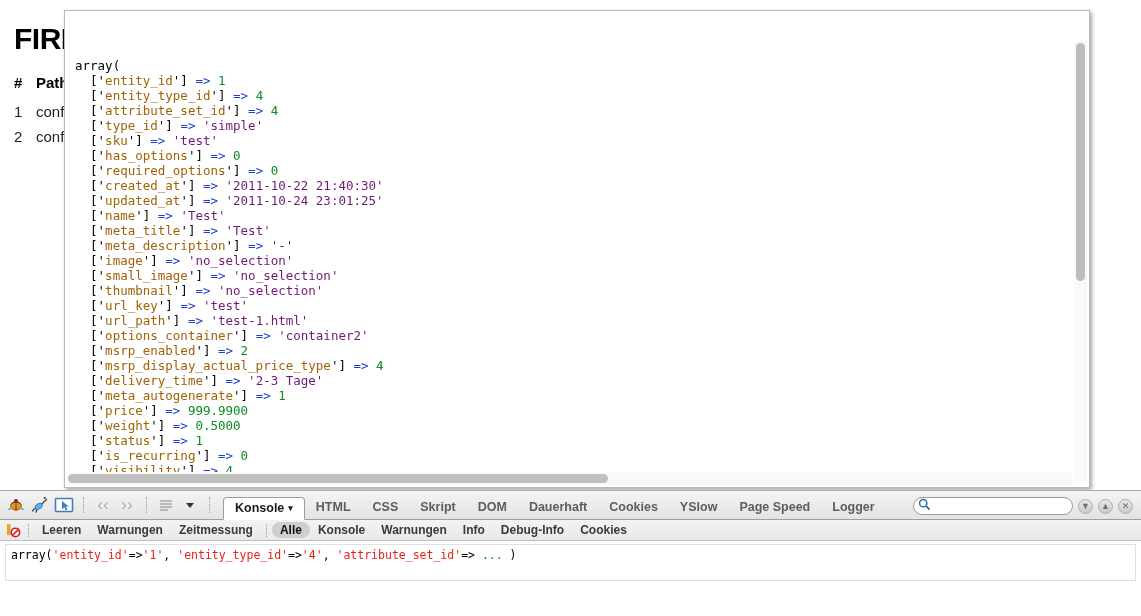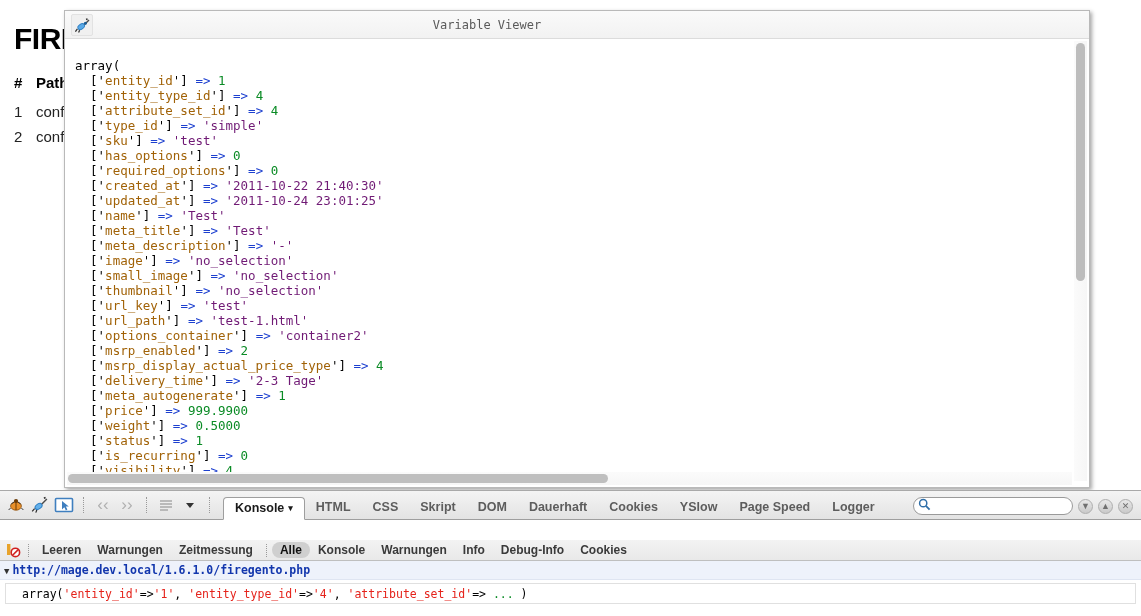--- a/index.html
+++ b/index.html
@@ -210,21 +210,20 @@
   }
 
   #fb-subtoolbar {
     position: relative;
     height: 21px;
     background: linear-gradient(to bottom,#f3f3f3,#e9e9e9);
     border-bottom: 1px solid #bfbfbf;
     display: flex; align-items: center;
     padding-left: 5px;
     gap: 0;
-    margin-top: 20px;
   }
   .sub-item {
     font-weight: bold;
     font-size: 12px;
     color: #3a3a3a;
     padding: 1px 8px;
     cursor: pointer;
     white-space: nowrap;
   }
   .sub-item.sel {
@@ -247,26 +246,26 @@
     font-family: "DejaVu Sans Mono", monospace;
     font-size: 11.5px;
     font-weight: bold;
     color: #1236ad;
     padding-left: 4px;
     white-space: nowrap;
   }
   .tri { font-size: 9px; color:#333; margin-right:3px; }
   #console-row {
     margin: 3px 5px 0 5px;
-    height: 21px; line-height: 21px;
+    height: 37px; line-height: 21px;
     border: 1px solid #e0e0e0;
     background: #fff;
     font-family: "DejaVu Sans Mono", monospace;
     font-size: 11.5px;
-    padding-left: 16px;
+    padding-left: 5px;
     white-space: nowrap;
     color: #000;
   }
   #console-row .cs { color: #e5231b; }
   #console-row .cg { color: #0a8b25; }
 </style>
 </head>
 <body>
 
 <div id="page-bg">
@@ -280,36 +279,20 @@
       <span class="c-num">1</span><span class="c-path">config</span>
     </div>
     <div class="bg-row" style="height:4px"></div>
     <div class="bg-row">
       <span class="c-num">2</span><span class="c-path">config</span>
     </div>
   </div>
 </div>
 
 <div id="modal">
-  <div id="modal-titlebar">
-    <div id="modal-icon">
-      <svg width="17" height="17" viewBox="0 0 17 17">
-        <g>
-          <ellipse cx="7.2" cy="9.6" rx="4.1" ry="2.9" fill="#2e7fc4" transform="rotate(-35 7.2 9.6)"></ellipse>
-          <ellipse cx="7.2" cy="9.6" rx="3.2" ry="2.1" fill="#5aa9e6" transform="rotate(-35 7.2 9.6)"></ellipse>
-          <path d="M10 7 L14.5 2.5 L15.5 3.5 L11 8 Z" fill="#4c4c4c"></path>
-          <path d="M11.8 1.8 L13.2 1.2 L13.9 2.6 L12.4 3.2 Z" fill="#2b2b2b"></path>
-          <path d="M3.4 11.8 L1.4 14.6" stroke="#2b2b2b" stroke-width="1.2"></path>
-          <path d="M5.6 13.2 L4.6 15.6" stroke="#2b2b2b" stroke-width="1.2"></path>
-          <circle cx="11.4" cy="6.2" r="1.5" fill="#1b5e96"></circle>
-        </g>
-      </svg>
-    </div>
-    <div id="modal-title">Variable Viewer</div>
-  </div>
 
   <div id="modal-body">
     <pre id="code"><span class="ln"><span class="p">array(</span></span><span class="ln"><span class="p">  ['</span><span class="k">entity_id</span><span class="p">'] </span><span class="ar">=&gt; </span><span class="n">1</span></span><span class="ln"><span class="p">  ['</span><span class="k">entity_type_id</span><span class="p">'] </span><span class="ar">=&gt; </span><span class="n">4</span></span><span class="ln"><span class="p">  ['</span><span class="k">attribute_set_id</span><span class="p">'] </span><span class="ar">=&gt; </span><span class="n">4</span></span><span class="ln"><span class="p">  ['</span><span class="k">type_id</span><span class="p">'] </span><span class="ar">=&gt; </span><span class="s">'simple'</span></span><span class="ln"><span class="p">  ['</span><span class="k">sku</span><span class="p">'] </span><span class="ar">=&gt; </span><span class="s">'test'</span></span><span class="ln"><span class="p">  ['</span><span class="k">has_options</span><span class="p">'] </span><span class="ar">=&gt; </span><span class="n">0</span></span><span class="ln"><span class="p">  ['</span><span class="k">required_options</span><span class="p">'] </span><span class="ar">=&gt; </span><span class="n">0</span></span><span class="ln"><span class="p">  ['</span><span class="k">created_at</span><span class="p">'] </span><span class="ar">=&gt; </span><span class="s">'2011-10-22 21:40:30'</span></span><span class="ln"><span class="p">  ['</span><span class="k">updated_at</span><span class="p">'] </span><span class="ar">=&gt; </span><span class="s">'2011-10-24 23:01:25'</span></span><span class="ln"><span class="p">  ['</span><span class="k">name</span><span class="p">'] </span><span class="ar">=&gt; </span><span class="s">'Test'</span></span><span class="ln"><span class="p">  ['</span><span class="k">meta_title</span><span class="p">'] </span><span class="ar">=&gt; </span><span class="s">'Test'</span></span><span class="ln"><span class="p">  ['</span><span class="k">meta_description</span><span class="p">'] </span><span class="ar">=&gt; </span><span class="s">'-'</span></span><span class="ln"><span class="p">  ['</span><span class="k">image</span><span class="p">'] </span><span class="ar">=&gt; </span><span class="s">'no_selection'</span></span><span class="ln"><span class="p">  ['</span><span class="k">small_image</span><span class="p">'] </span><span class="ar">=&gt; </span><span class="s">'no_selection'</span></span><span class="ln"><span class="p">  ['</span><span class="k">thumbnail</span><span class="p">'] </span><span class="ar">=&gt; </span><span class="s">'no_selection'</span></span><span class="ln"><span class="p">  ['</span><span class="k">url_key</span><span class="p">'] </span><span class="ar">=&gt; </span><span class="s">'test'</span></span><span class="ln"><span class="p">  ['</span><span class="k">url_path</span><span class="p">'] </span><span class="ar">=&gt; </span><span class="s">'test-1.html'</span></span><span class="ln"><span class="p">  ['</span><span class="k">options_container</span><span class="p">'] </span><span class="ar">=&gt; </span><span class="s">'container2'</span></span><span class="ln"><span class="p">  ['</span><span class="k">msrp_enabled</span><span class="p">'] </span><span class="ar">=&gt; </span><span class="n">2</span></span><span class="ln"><span class="p">  ['</span><span class="k">msrp_display_actual_price_type</span><span class="p">'] </span><span class="ar">=&gt; </span><span class="n">4</span></span><span class="ln"><span class="p">  ['</span><span class="k">delivery_time</span><span class="p">'] </span><span class="ar">=&gt; </span><span class="s">'2-3 Tage'</span></span><span class="ln"><span class="p">  ['</span><span class="k">meta_autogenerate</span><span class="p">'] </span><span class="ar">=&gt; </span><span class="n">1</span></span><span class="ln"><span class="p">  ['</span><span class="k">price</span><span class="p">'] </span><span class="ar">=&gt; </span><span class="n">999.9900</span></span><span class="ln"><span class="p">  ['</span><span class="k">weight</span><span class="p">'] </span><span class="ar">=&gt; </span><span class="n">0.5000</span></span><span class="ln"><span class="p">  ['</span><span class="k">status</span><span class="p">'] </span><span class="ar">=&gt; </span><span class="n">1</span></span><span class="ln"><span class="p">  ['</span><span class="k">is_recurring</span><span class="p">'] </span><span class="ar">=&gt; </span><span class="n">0</span></span><span class="ln"><span class="p">  ['</span><span class="k">visibility</span><span class="p">'] </span><span class="ar">=&gt; </span><span class="n">4</span></span></pre>
   </div>
 
   <div id="v-scroll">
     <div id="v-thumb"></div>
   </div>
   <div id="h-scroll">
     <div id="h-thumb"></div>
@@ -415,18 +398,15 @@
     <div class="sub-sep"></div>
     <div class="sub-item sel">Alle</div>
     <div class="sub-item">Konsole</div>
     <div class="sub-item">Warnungen</div>
     <div class="sub-item">Info</div>
     <div class="sub-item">Debug-Info</div>
     <div class="sub-item">Cookies</div>
   </div>
 
   <div id="fb-console">
-    <div id="console-url">
-      <span class="tri">▼</span><span>http://mage.dev.local/1.6.1.0/firegento.php</span>
-    </div>
     <div id="console-row"><span class="p">array(</span><span class="cs">'entity_id'</span><span class="p">=&gt;</span><span class="cs">'1'</span><span class="p">, </span><span class="cs">'entity_type_id'</span><span class="p">=&gt;</span><span class="cs">'4'</span><span class="p">, </span><span class="cs">'attribute_set_id'</span><span class="p">=&gt; </span><span class="cg">...</span><span class="p"> )</span></div>
   </div>
 </div>
 
 </body></html>

